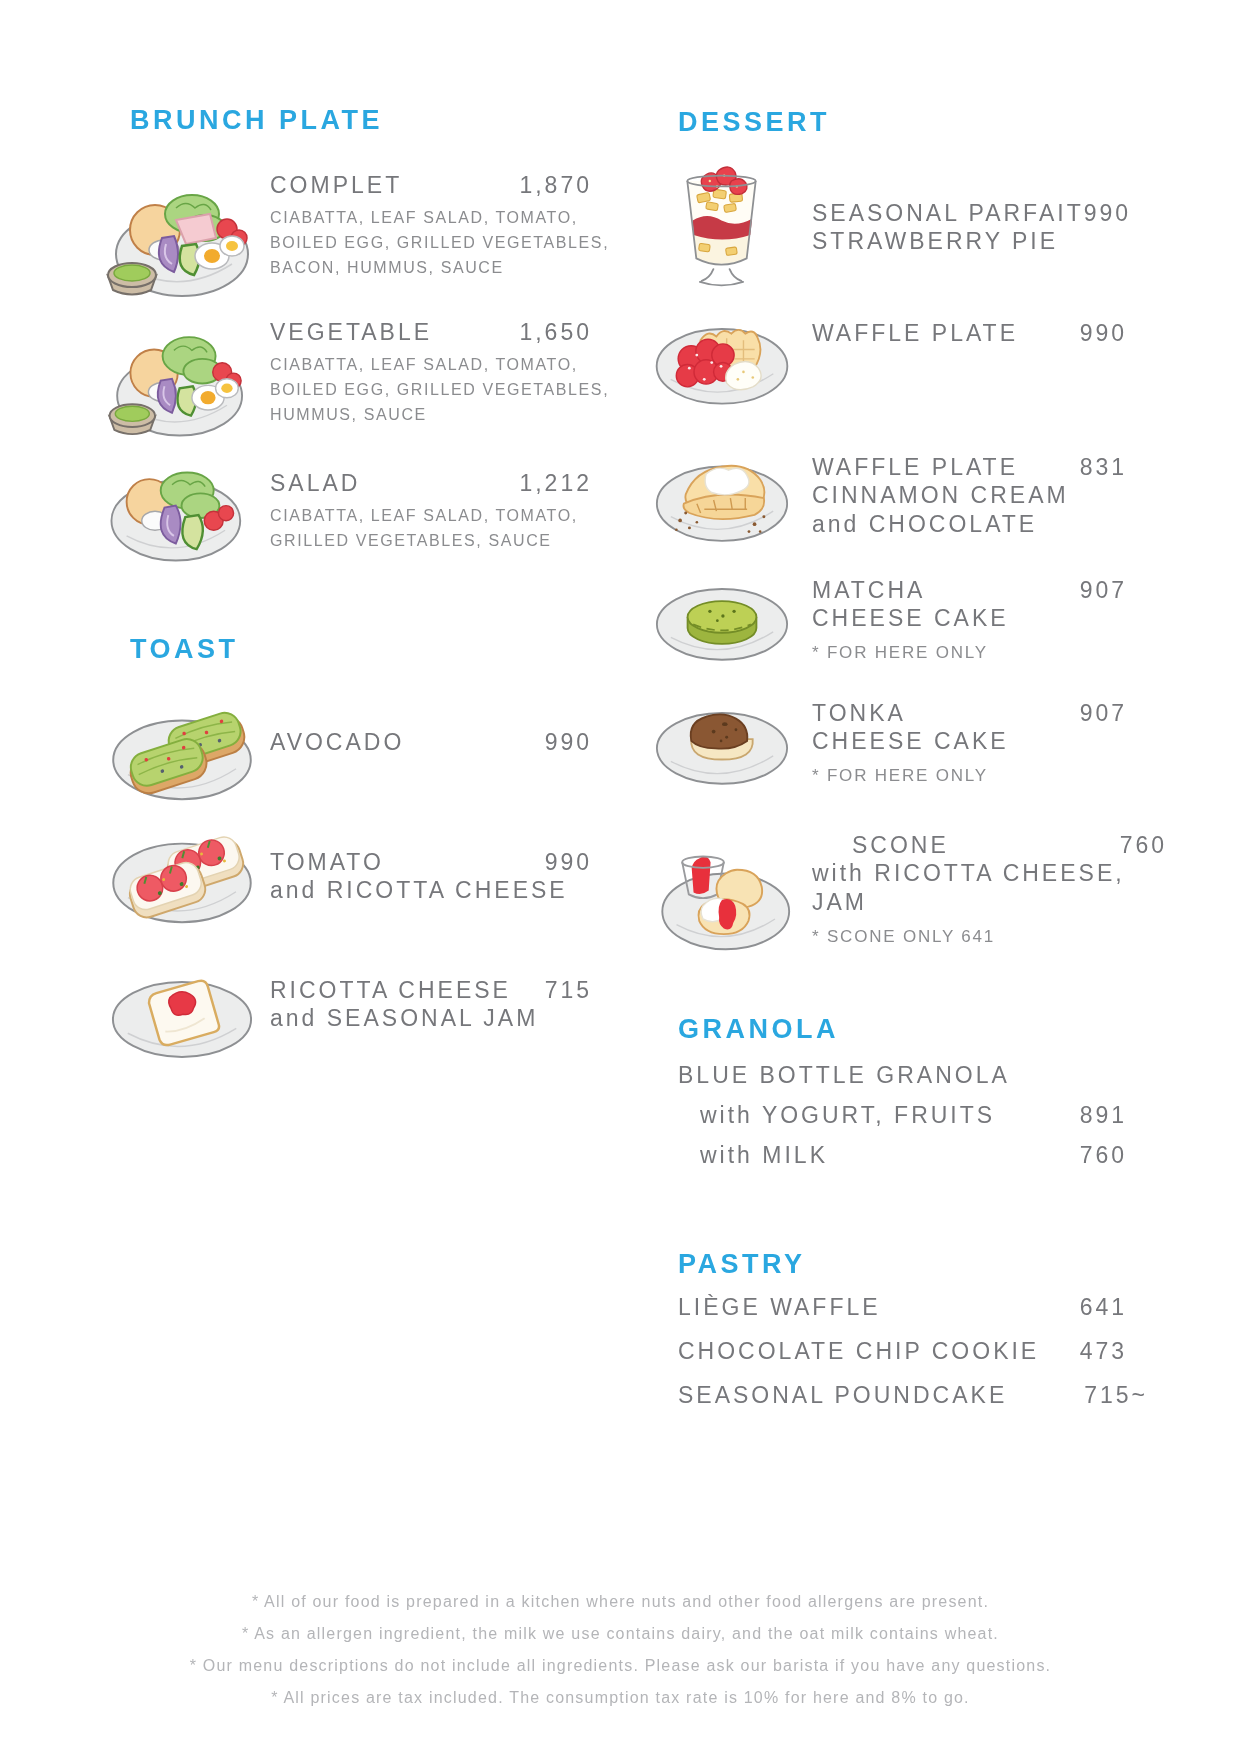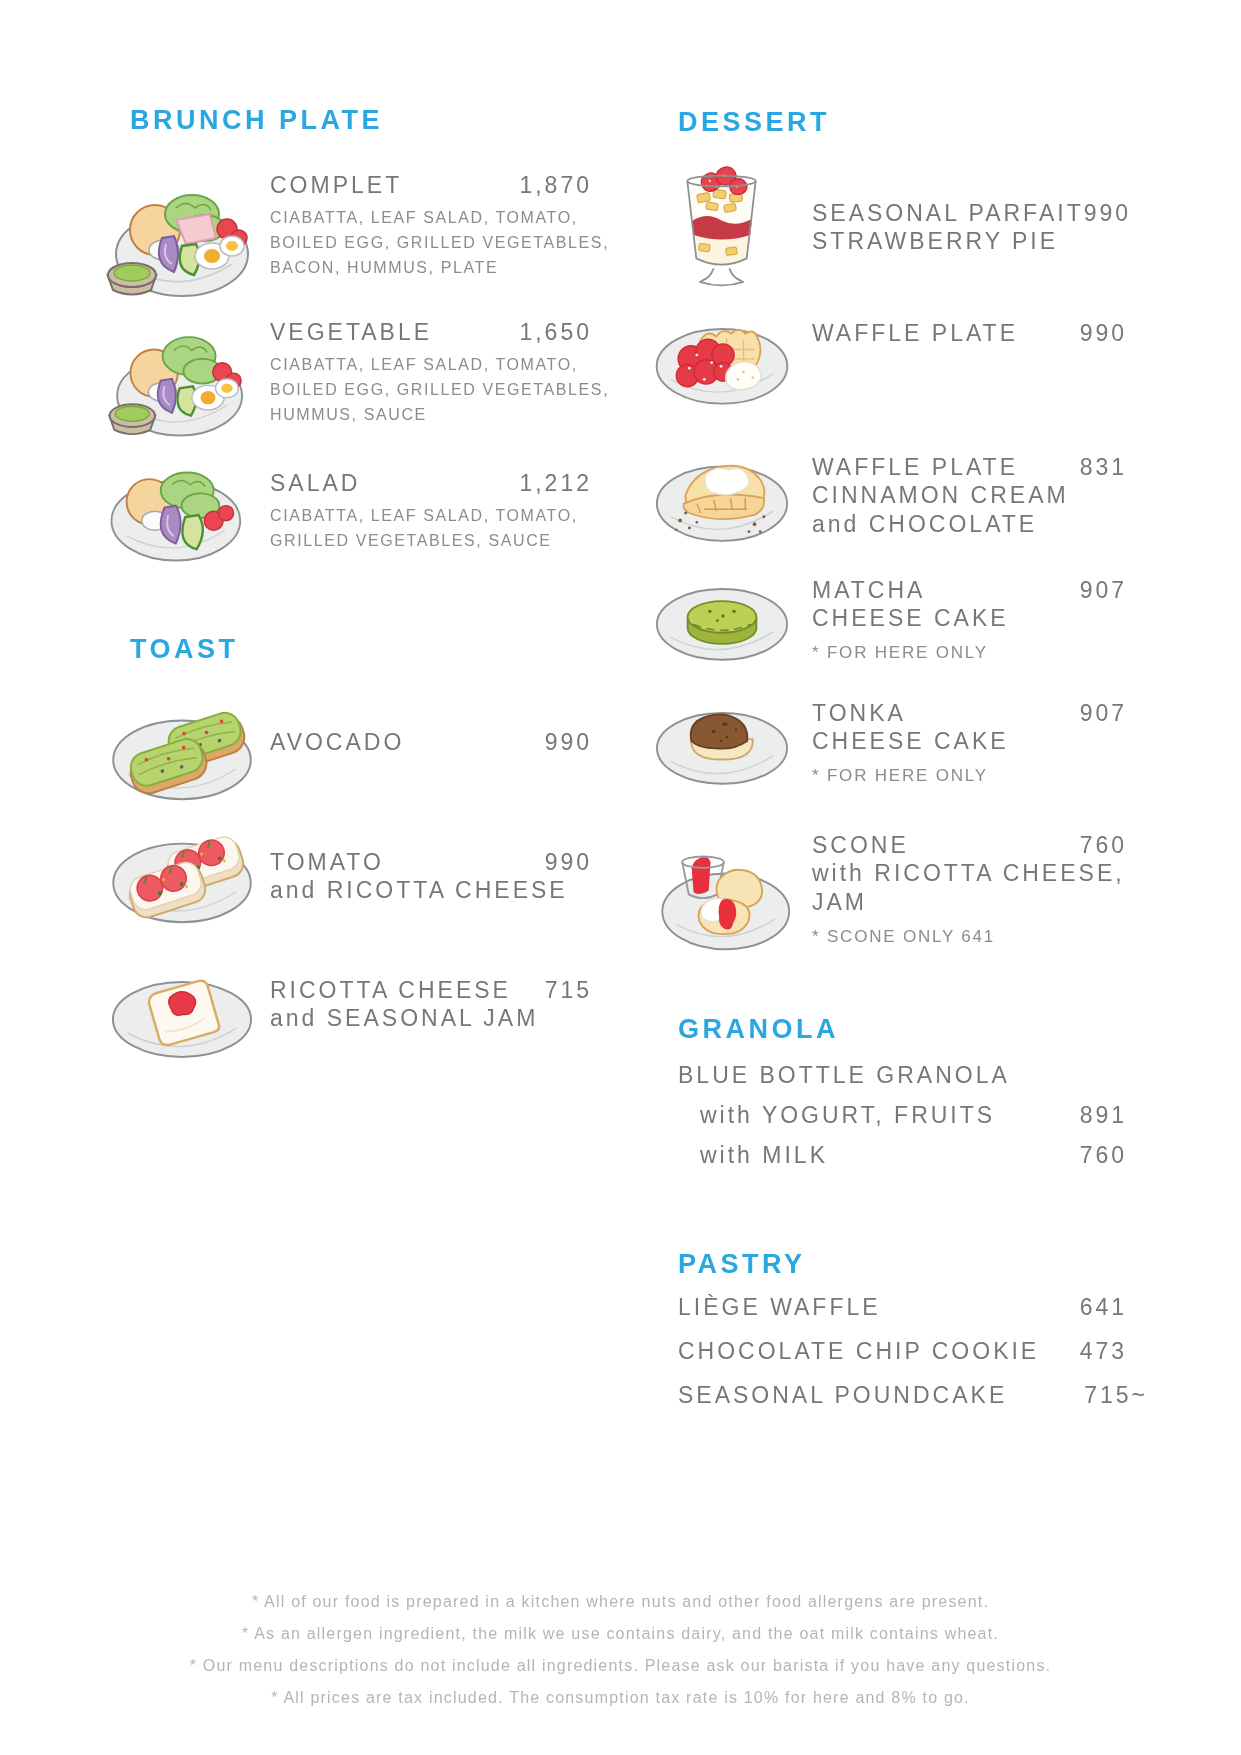--- a/index.html
+++ b/index.html
@@ -65,21 +65,21 @@
       <ellipse cx="32" cy="97" rx="18" ry="8" fill="#a0cc5c" stroke="#79a93e" stroke-width="1.5"></ellipse>
     </svg>
   </div>
   <div class="name-row" style="left:270px; top:171px; width:322px;">
     <span class="name">COMPLET</span>
     <span class="price">1,870</span>
   </div>
   <div class="desc" style="left:270px; top:205px;">
     <div>CIABATTA, LEAF SALAD, TOMATO,</div>
     <div>BOILED EGG, GRILLED VEGETABLES,</div>
-    <div>BACON, HUMMUS, PLATE</div>
+    <div>BACON, HUMMUS, SAUCE</div>
   </div>
 
   <div class="illus" style="left:102px; top:322px;">
     <svg width="142" height="123" viewBox="0 0 150 130">
       <ellipse cx="82" cy="78" rx="66" ry="42" fill="#eceded" stroke="#8e9093" stroke-width="2"></ellipse>
       <path d="M32 94 Q82 120 132 88" fill="none" stroke="#cfd0d2" stroke-width="1.5"></path>
       <circle cx="55" cy="54" r="25" fill="#f6d49e" stroke="#c08048" stroke-width="2"></circle>
       <ellipse cx="64" cy="74" rx="15" ry="10" fill="#fbfbfb" stroke="#a6a7aa" stroke-width="1.5"></ellipse>
       <ellipse cx="92" cy="36" rx="28" ry="20" fill="#abd581" stroke="#68a546" stroke-width="2"></ellipse>
       <ellipse cx="106" cy="52" rx="20" ry="13" fill="#abd581" stroke="#68a546" stroke-width="2"></ellipse>
@@ -386,21 +386,21 @@
       <path d="M52 32 q8 -6 12 4 l-2 30 q-8 6 -16 2 l-2 -26 q2 -8 8 -10 z" fill="#e8303c"></path>
       <path d="M34 36 l7 34 q15 8 30 0 l7 -34" fill="none" stroke="#9a9b9e" stroke-width="2"></path>
       <ellipse cx="56" cy="36" rx="22" ry="6" fill="none" stroke="#9a9b9e" stroke-width="2"></ellipse>
       <path d="M92 44 q22 0 26 18 q3 16 -14 21 q-24 6 -32 -10 q-6 -16 8 -25 q6 -4 12 -4 z" fill="#f8e3b4" stroke="#d9a35a" stroke-width="2"></path>
       <path d="M58 80 q20 -10 40 0 q10 6 6 18 q-6 14 -26 14 q-20 0 -26 -14 q-3 -12 6 -18 z" fill="#f8e3b4" stroke="#d9a35a" stroke-width="2"></path>
       <path d="M56 82 q10 -12 24 -6 l-4 20 q-10 6 -20 0 q-4 -8 0 -14 z" fill="#ffffff" stroke="#e7e2d4" stroke-width="1.5"></path>
       <path d="M76 76 q10 -4 14 6 q3 10 -2 18 q-2 10 -10 6 q-6 -4 -5 -12 q-2 -12 3 -18 z" fill="#e8303c"></path>
     </svg>
   </div>
   <div class="dessert-block" style="left:812px; top:831px;">
-    <div class="name-row" style="position:relative; width:315px;">
+    <div class="name-row" style="position:relative; width:315px;margin-left:40px;">
       <span class="name">SCONE</span>
       <span class="price">760</span>
     </div>
     <div class="name-lines">
       <div class="name">with RICOTTA CHEESE,</div>
       <div class="name">JAM</div>
     </div>
     <div class="note">* SCONE ONLY 641</div>
   </div>
 

